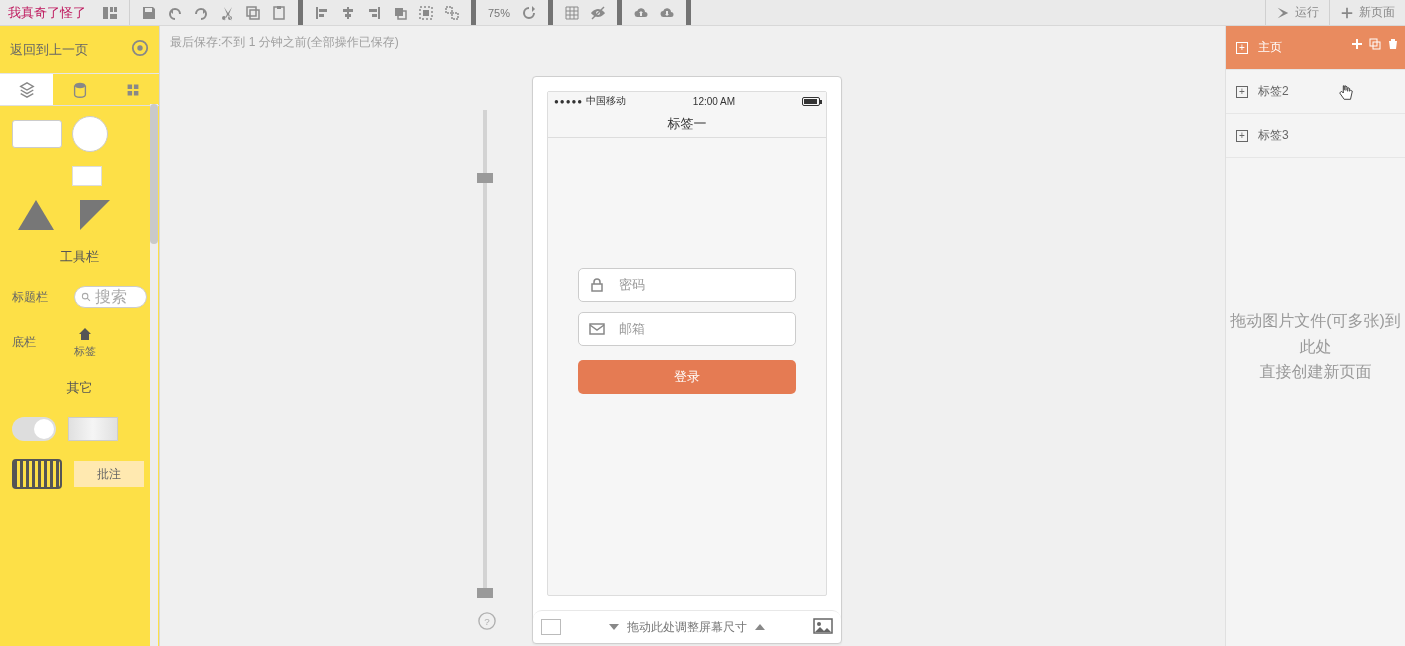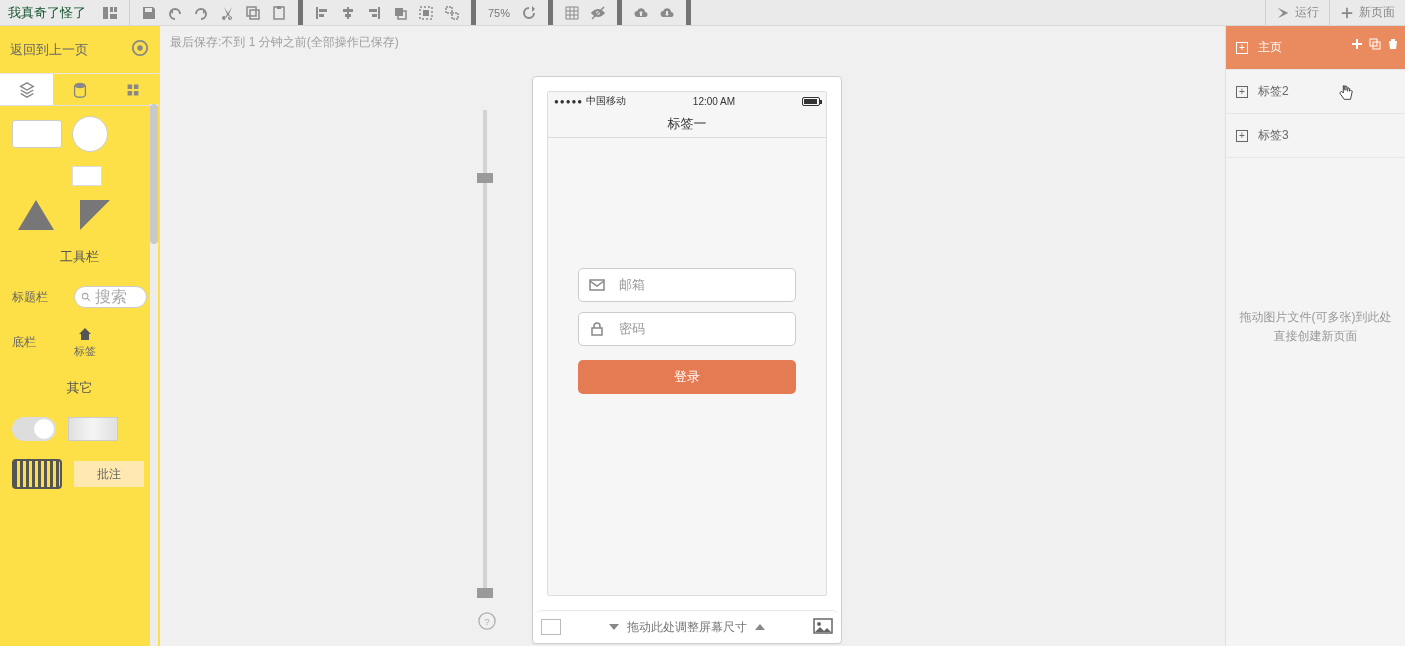--- a/index.html
+++ b/index.html
@@ -18,21 +18,21 @@
     height: 26px;
     background: #eaeaea;
     border-bottom: 1px solid #d8d8d8;
     display: flex;
     align-items: center;
   }
   .app-title {
     width: 130px;
     padding-left: 8px;
     font-size: 13px;
-    color: #14532d;
+    color: #be185d;
     display: flex;
     align-items: center;
     justify-content: space-between;
     padding-right: 6px;
     border-right: 1px solid #d0d0d0;
     height: 100%;
   }
   .tb-group {
     display: flex;
     align-items: center;
@@ -361,21 +361,21 @@
     display:flex; gap:6px;
   }
   .page-item .page-actions svg{ width:12px; height:12px; fill:#fff; }
 
   .dropzone{
     flex:1;
     display:flex;
     align-items:flex-start;
     justify-content:center;
     padding-top:150px;
-    font-size:12px;
+    font-size:16px;
     color:#9a9a9a;
     text-align:center;
     line-height:1.6;
   }
 
   .cursor-hand{
     position:absolute;
     right:50px; top:58px;
     width:18px; height:18px;
     pointer-events:none;
@@ -635,31 +635,31 @@
           <span class="battery">
               <span class="fill"></span>
             </span>
         </div>
         <div class="navbar">
           <span>标签一</span>
         </div>
         <div class="form-area">
           <div class="input-field">
             <svg viewBox="0 0 16 16">
+                <rect x="3" y="7" width="10" height="7" fill="none" stroke="#888" stroke-width="1.5"></rect>
+                <path d="M5 7V5a3 3 0 016 0v2" fill="none" stroke="#888" stroke-width="1.5"></path>
+              </svg>
+            <span>密码</span>
+          </div>
+          <div class="input-field">
+            <svg viewBox="0 0 16 16">
                 <rect x="1" y="3" width="14" height="10" fill="none" stroke="#888" stroke-width="1.5"></rect>
                 <path d="M1 4l7 5 7-5" fill="none" stroke="#888" stroke-width="1.5"></path>
               </svg>
             <span>邮箱</span>
-          </div>
-          <div class="input-field">
-            <svg viewBox="0 0 16 16">
-                <rect x="3" y="7" width="10" height="7" fill="none" stroke="#888" stroke-width="1.5"></rect>
-                <path d="M5 7V5a3 3 0 016 0v2" fill="none" stroke="#888" stroke-width="1.5"></path>
-              </svg>
-            <span>密码</span>
           </div>
           <div class="login-btn">
             <span>登录</span>
           </div>
         </div>
       </div>
       <div class="device-footer">
         <div class="df-color"></div>
         <div class="df-spacer">
           <span class="caret down"></span>

